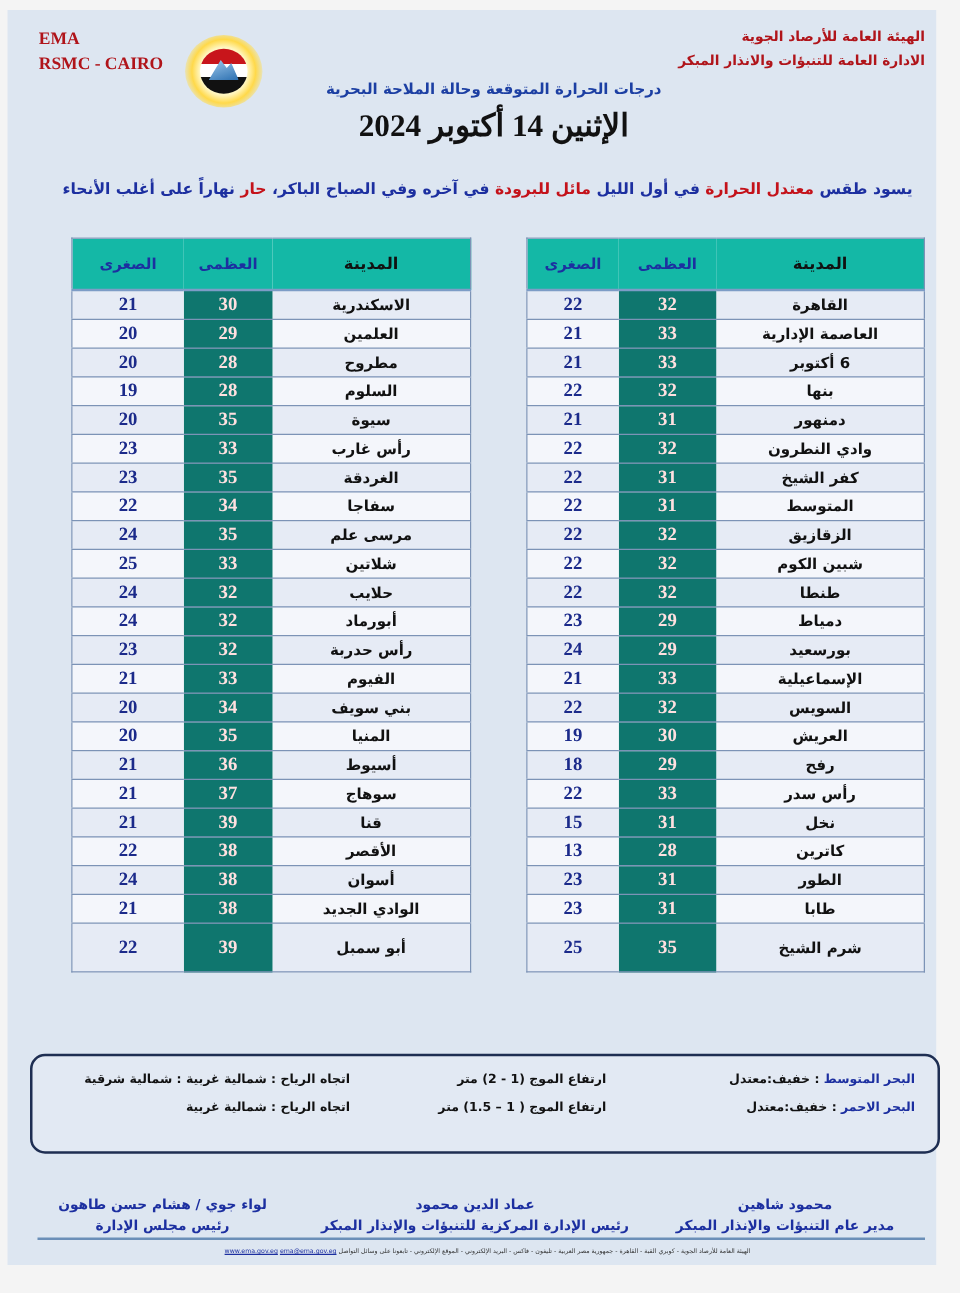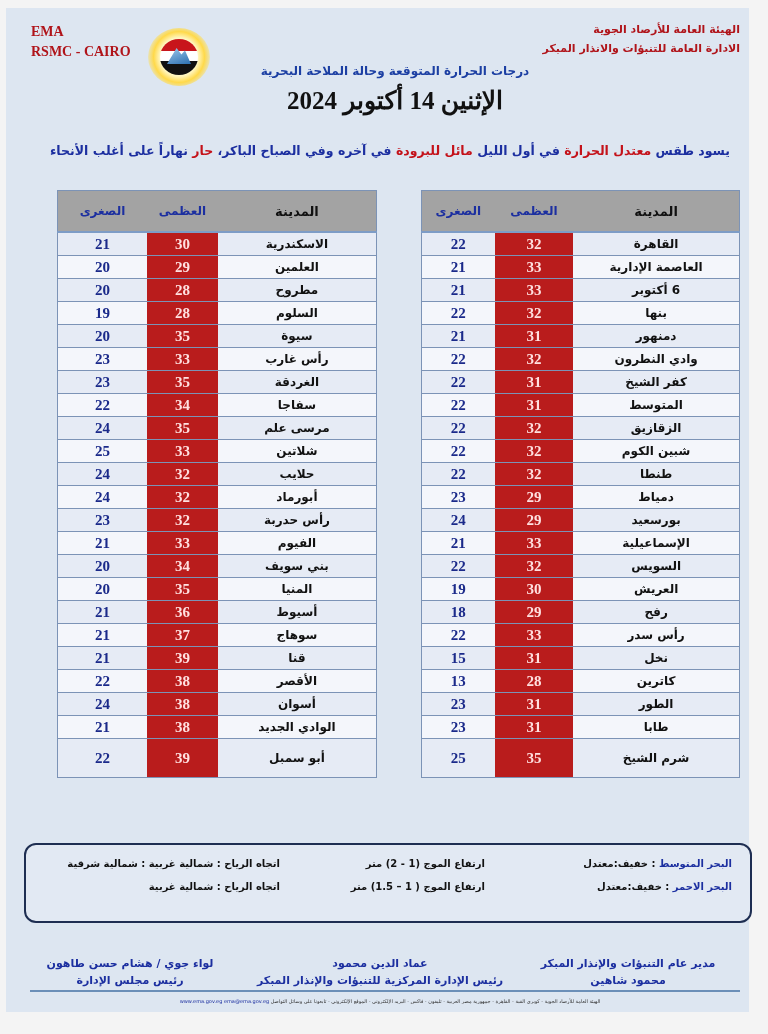--- a/index.html
+++ b/index.html
@@ -10,25 +10,25 @@
         background:radial-gradient(circle,#fff6c0 45%,#ffd94a 60%,rgba(255,225,80,0.25) 75%,rgba(255,255,255,0) 80%);}
   .logo .disc{position:absolute;left:12px;top:11px;width:38px;height:36px;border-radius:50%;overflow:hidden;
         background:linear-gradient(#c8151b 0 33%,#ffffff 33% 62%,#111 62% 100%);}
   .logo .mtn{position:absolute;left:7px;top:9px;width:24px;height:16px;background:linear-gradient(160deg,#9fc9ec,#2b6fb0);clip-path:polygon(0 100%,40% 0,60% 40%,75% 15%,100% 100%);}
   .org{position:absolute;right:28px;top:20px;text-align:right;direction:rtl;color:#b0141a;font-weight:bold;font-size:11px;line-height:19px;}
   .subtitle{position:absolute;left:230px;top:64px;width:330px;text-align:center;direction:rtl;color:#1c3fa3;font-weight:bold;font-size:12px;}
   .date{position:absolute;left:230px;top:86px;width:330px;text-align:center;direction:rtl;color:#111;font-family:"Liberation Serif",serif;font-weight:bold;font-size:25px;}
   .summary{position:absolute;left:40px;top:143px;width:700px;text-align:center;direction:rtl;font-weight:bold;font-size:12.5px;color:#1c2fa0;white-space:nowrap;}
   .summary .red{color:#c4121a;}
   table.t{position:absolute;border-collapse:collapse;direction:rtl;background:#fff;}
-  table.t th{height:38px;background:#a3a3a3;color:#1c2fa0;font-size:12px;font-weight:bold;border-bottom:2px solid #7d9cc6;}
+  table.t th{height:38px;background:#14b8a6;color:#1c2fa0;font-size:12px;font-weight:bold;border-bottom:2px solid #7d9cc6;}
   table.t th.city{color:#111;font-size:13px;}
   table.t td{border-top:1px solid #7c93b6;height:22px;padding:0;text-align:center;font-size:13px;}
   table.t td.city{background:#e6ebf5;color:#111;font-weight:bold;font-size:12px;text-align:center;}
-  table.t td.max{background:#b91c1c;color:#ffe0e0;font-family:"Liberation Serif",serif;font-weight:bold;font-size:15px;}
+  table.t td.max{background:#0f766e;color:#ffe0e0;font-family:"Liberation Serif",serif;font-weight:bold;font-size:15px;}
   table.t td.min{background:#e6ebf5;color:#1b2a8a;font-family:"Liberation Serif",serif;font-weight:bold;font-size:15px;}
   table.t tr:nth-child(even) td.city, table.t tr:nth-child(even) td.min{background:#f4f6fb;}
   table.t tr.tall td{height:38px;}
   #tRight{left:421px;top:190px;width:319px;border:1px solid #7c93b6;}
   #tLeft{left:57px;top:190px;width:320px;border:1px solid #7c93b6;}
   .sea{position:absolute;left:24px;top:843px;width:724px;height:76px;border:2px solid #1e2e52;border-radius:12px;background:#e2e9f3;direction:rtl;}
   .sea .row{position:absolute;right:0;width:100%;font-size:10px;font-weight:bold;color:#111;}
   .sea .r1{top:13px;} .sea .r2{top:36px;}
   .sea .sea-name{position:absolute;right:18px;color:#1c2fa0;}
   .sea .sea-name b{color:#111;}
@@ -328,22 +328,22 @@
     <span class="wind">اتجاه الرياح : شمالية غربية : شمالية شرقية</span>
   </div>
   <div class="row r2">
     <span class="sea-name"><span>البحر الاحمر</span><b> : خفيف:معتدل</b></span>
     <span class="wave">ارتفاع الموج ( 1 – 1.5) متر</span>
     <span class="wind">اتجاه الرياح : شمالية غربية</span>
   </div>
 </div>
 
 <div class="sig" style="right:40px;width:200px">
+  <div>محمود شاهين</div>
   <div>مدير عام التنبؤات والإنذار المبكر</div>
-  <div>محمود شاهين</div>
 </div>
 <div class="sig" style="left:250px;width:260px">
   <div>عماد الدين محمود</div>
   <div>رئيس الإدارة المركزية للتنبؤات والإنذار المبكر</div>
 </div>
 <div class="sig" style="left:40px;width:180px">
   <div>لواء جوي / هشام حسن طاهون</div>
   <div>رئيس مجلس الإدارة</div>
 </div>
 

